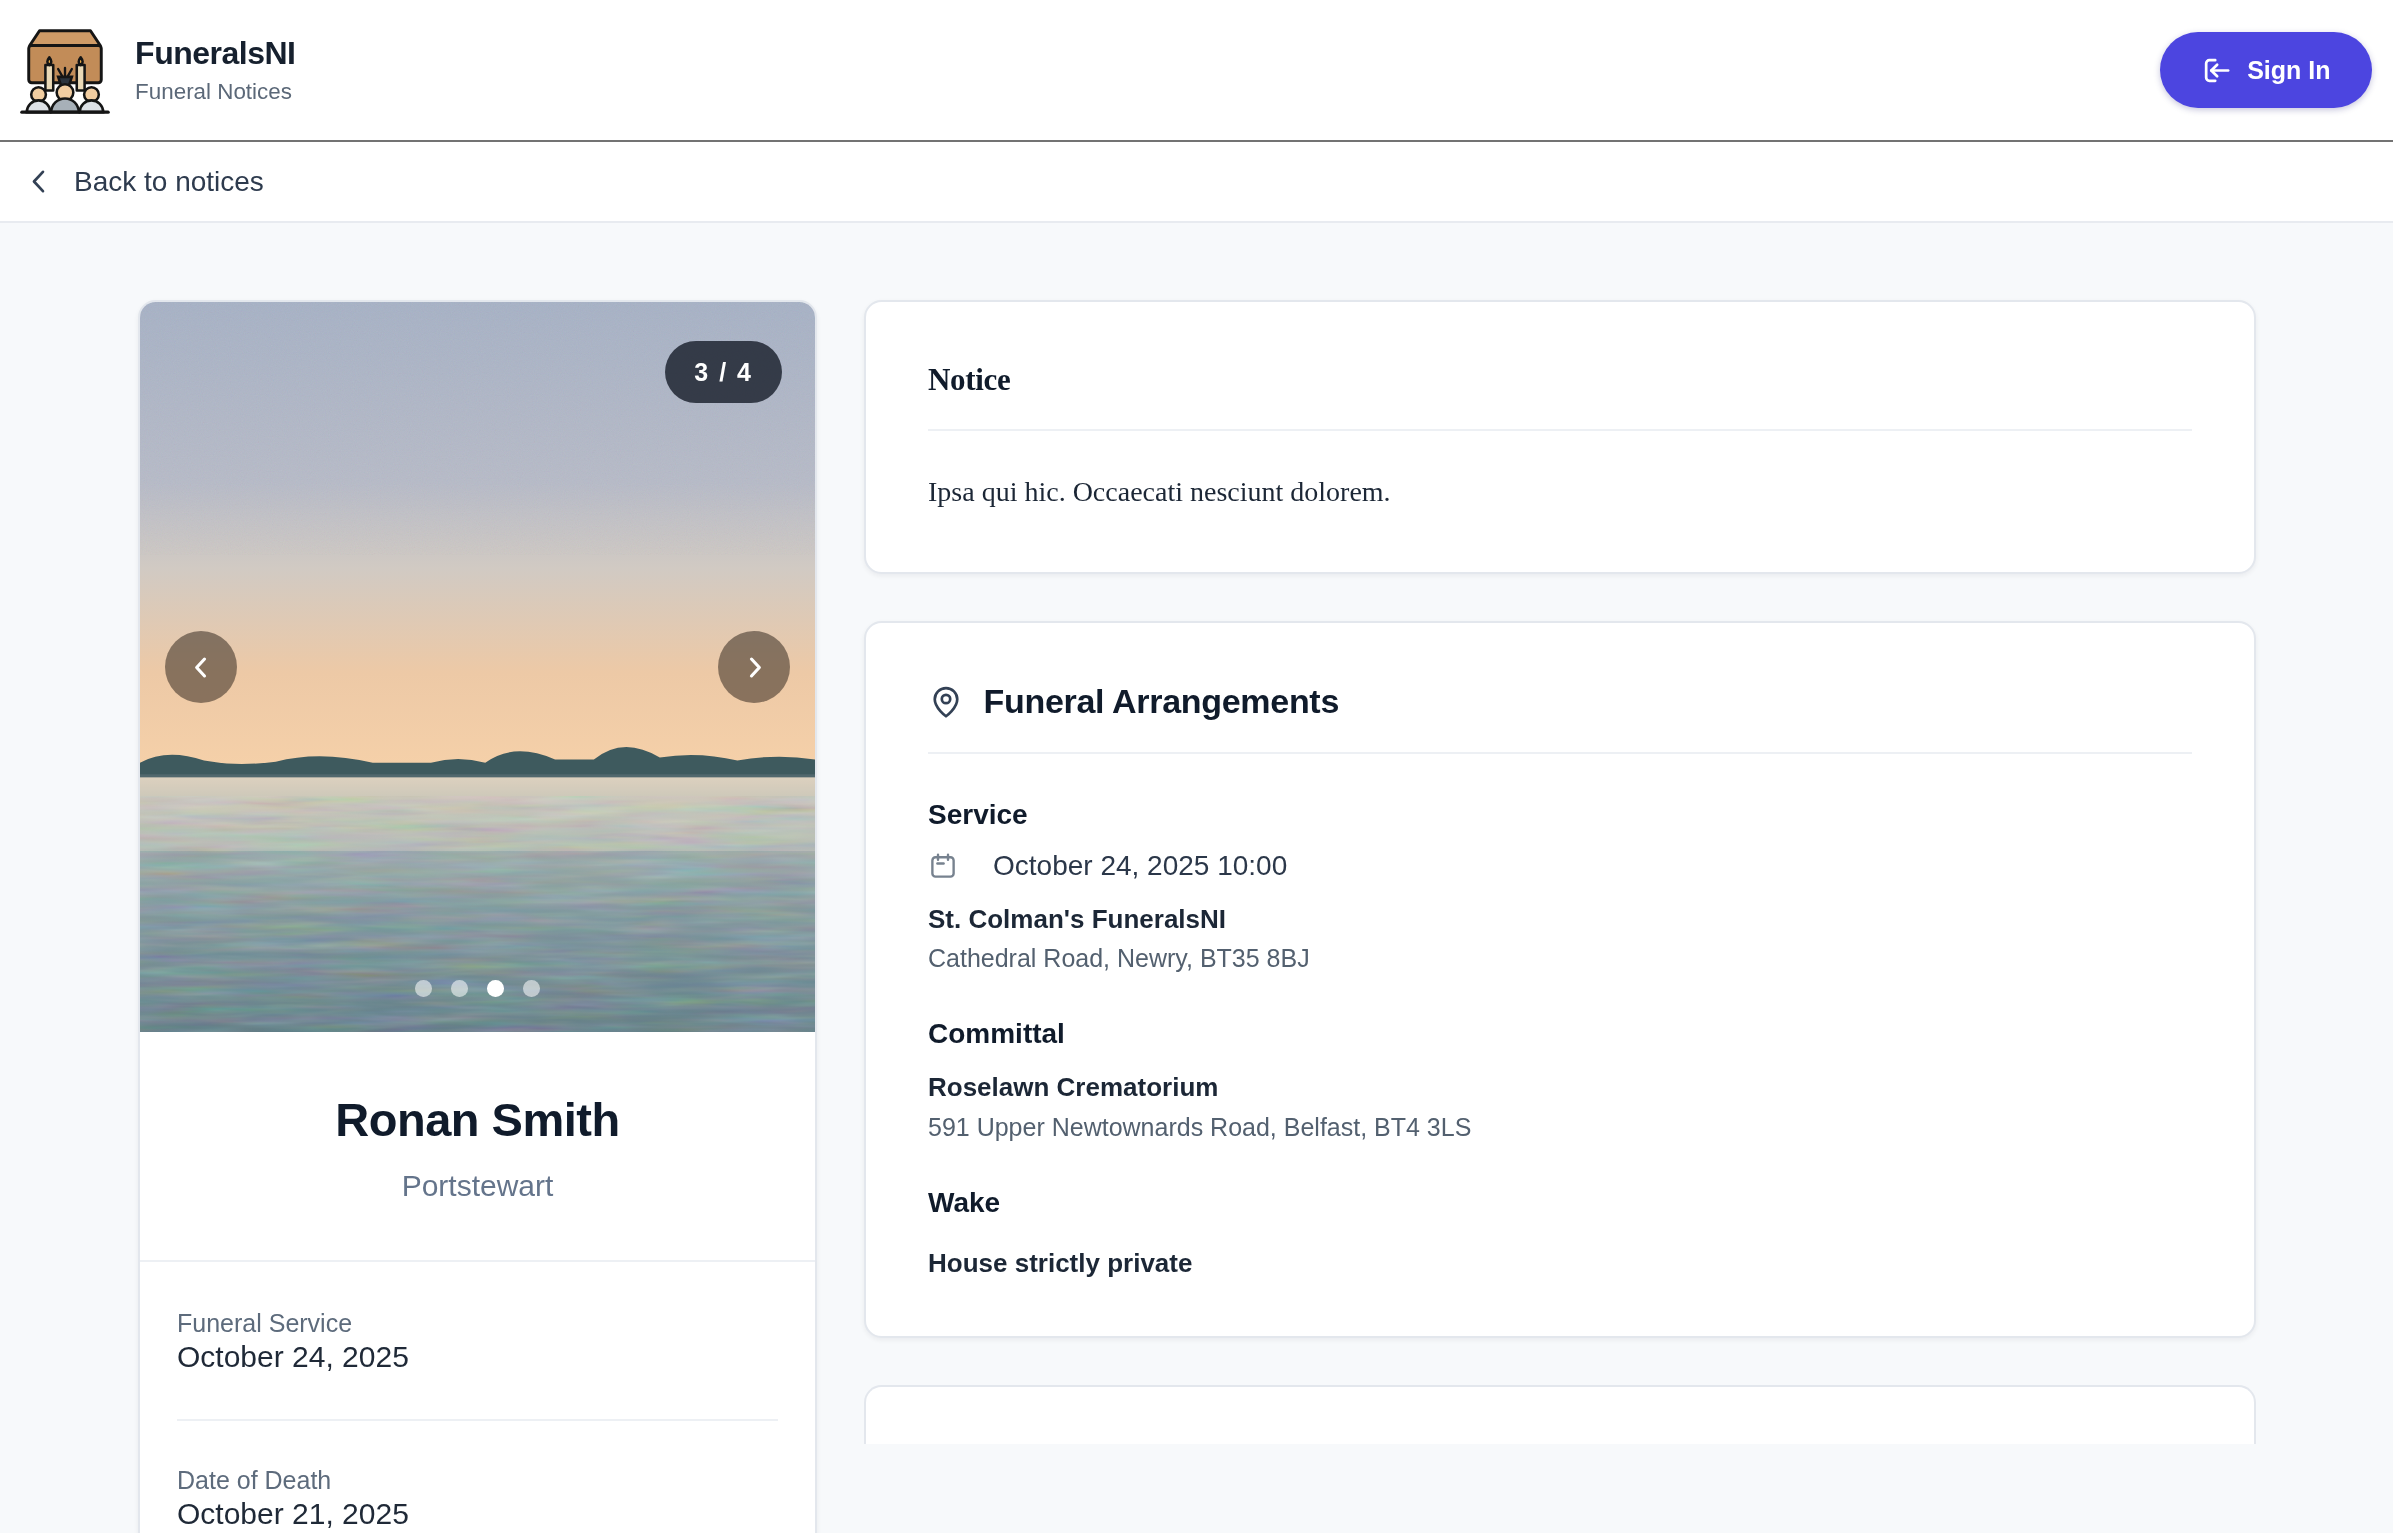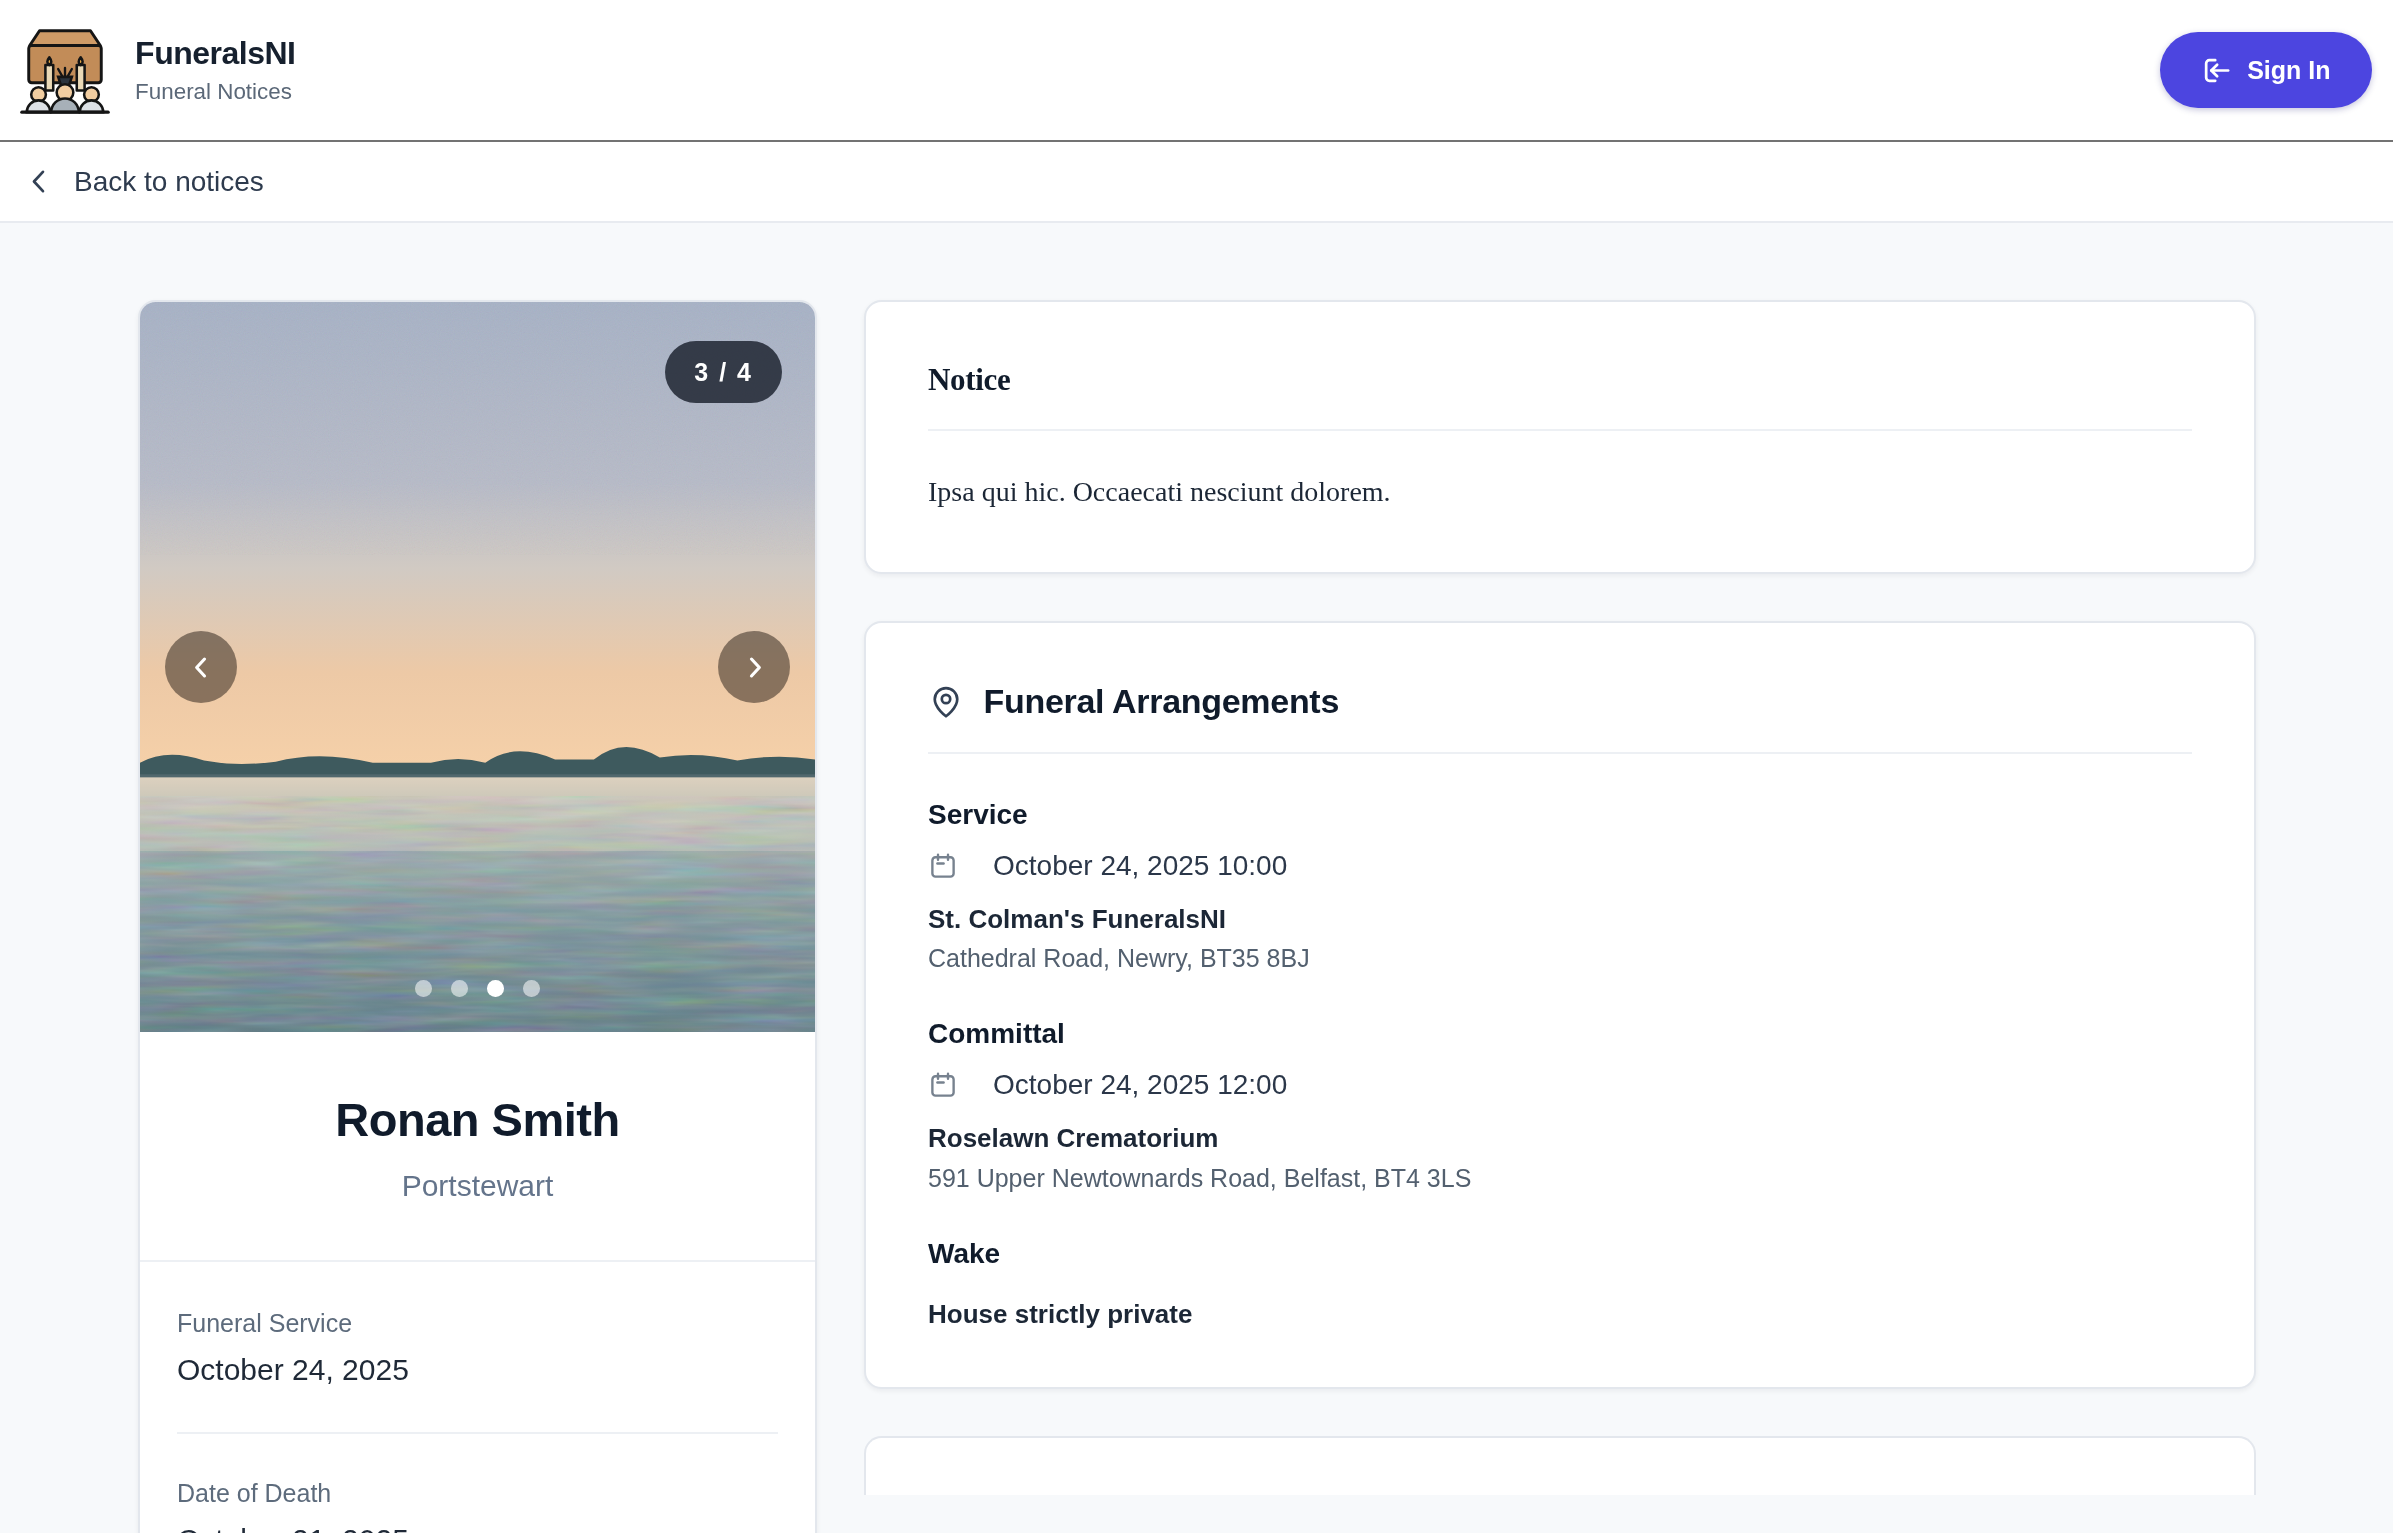--- a/index.html
+++ b/index.html
@@ -63,21 +63,21 @@
   .car-nav svg { width:29px; height:29px; }
   .dots { position:absolute; bottom:35px; left:0; right:0; display:flex; justify-content:center; gap:19.5px; }
   .dot { width:16.6px; height:16.6px; border-radius:50%; background:rgba(255,255,255,.55); cursor:pointer; }
   .dot.active { background:#ffffff; }
   
   .name-block { text-align:center; padding:60px 29px 57px; border-bottom:2px solid #edf0f4; }
   .deceased-name { font-size:47px; font-weight:700; color:#101b2b; letter-spacing:-0.5px; }
   .deceased-town { font-size:30px; color:#64748b; margin-top:21.5px; }
   .details { padding:47px 37px 59px; }
   .detail-label { font-size:25px; color:#5d6b7c; }
-  .detail-value { font-size:30px; color:#1f2937; margin-top:15px; }
+  .detail-value { font-size:30px; color:#1f2937; margin-top:2px; }
   .hr-inset { border:none; border-top:2px solid #edf0f4; margin:45px 0; }
   
   .notice-card { padding:60px 62px 64px;font-family:Liberation Serif, serif; }
   .card-title { font-size:31px; font-weight:700; color:#101b2b; letter-spacing:-0.3px; }
   .hr-full { border:none; border-top:2px solid #edf0f4; margin-top:31px; }
   .notice-body { margin-top:45px; font-size:28px; color:#1c2736; }
   .arr-card { padding:59px 62px 57px; }
   .arr-title-row { display:flex; align-items:center; gap:19.5px; }
   .arr-title-row svg { width:36px; height:36px; flex:none; }
   .arr-title { font-size:34px; font-weight:700; color:#101b2b; letter-spacing:-0.3px; }
@@ -251,29 +251,20 @@
           <line x1="8" y1="3" x2="8" y2="7"></line>
             <line x1="16" y1="3" x2="16" y2="7"></line>
           <line x1="7.5" y1="10" x2="12.5" y2="10"></line>
         </svg>
         <span class="date-text">October 24, 2025 10:00</span>
       </div>
       <div class="venue">St. Colman's FuneralsNI</div>
       <div class="addr">Cathedral Road, Newry, BT35 8BJ</div>
 
       <h3 class="sec-heading">Committal</h3>
-      <div class="date-row">
-        <svg viewBox="0 0 24 24" fill="none" stroke="#77828f" stroke-width="1.9" stroke-linecap="round" stroke-linejoin="round" aria-hidden="true">
-          <rect x="3.5" y="5" width="17" height="15.5" rx="2.5"></rect>
-          <line x1="8" y1="3" x2="8" y2="7"></line>
-            <line x1="16" y1="3" x2="16" y2="7"></line>
-          <line x1="7.5" y1="10" x2="12.5" y2="10"></line>
-        </svg>
-        <span class="date-text">October 24, 2025 12:00</span>
-      </div>
       <div class="venue">Roselawn Crematorium</div>
       <div class="addr">591 Upper Newtownards Road, Belfast, BT4 3LS</div>
 
       <h3 class="sec-heading">Wake</h3>
       <div class="wake-note">House strictly private</div>
     </section>
 
     <section class="card sliver-card"></section>
   </div>
 </main>

